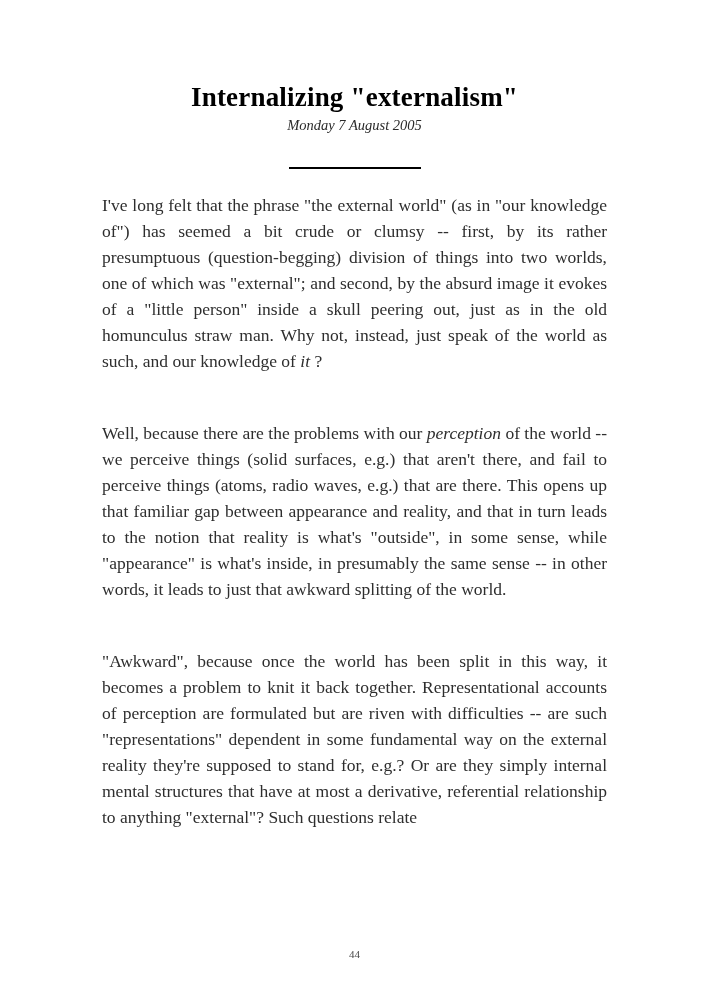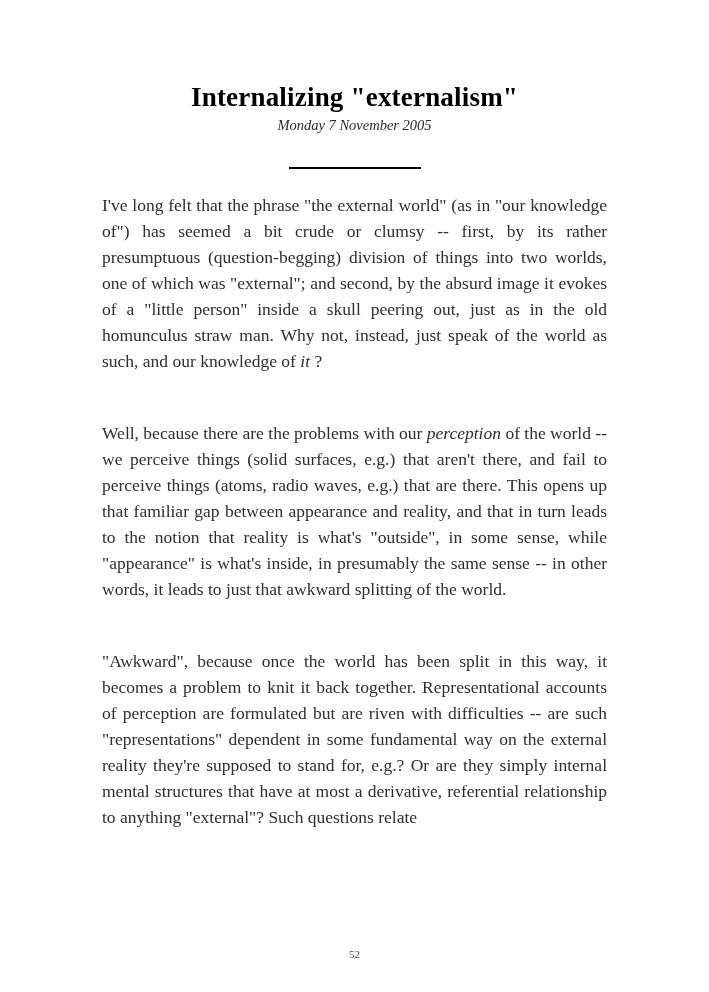--- a/index.html
+++ b/index.html
@@ -72,28 +72,28 @@
     color: #4a4a4a;
   }
 </style>
 </head>
 <body>
 
 <div class="page">
 
   <header class="page-header">
     <h1 class="page-title">Internalizing "externalism"</h1>
-    <div class="article-date">Monday 7 November 2005</div>
+    <div class="article-date">Monday 7 August 2005</div>
   </header>
 
   <hr class="title-divider">
 
   <main class="article-body">
       <p><span>I've long felt that the phrase "the external world" (as in "our knowledge of") has seemed a bit crude or clumsy -- first, by its rather presumptuous (question-begging) division of things into two worlds, one of which was "external"; and second, by the absurd image it evokes of a "little person" inside a skull peering out, just as in the old homunculus straw man. Why not, instead, just speak of the world as such, and our knowledge of </span><span class="italic">it</span><span> ?</span></p>
       <p><span>Well, because there are the problems with our </span><span class="italic">perception</span><span> of the world -- we perceive things (solid surfaces, e.g.) that aren't there, and fail to perceive things (atoms, radio waves, e.g.) that are there. This opens up that familiar gap between appearance and reality, and that in turn leads to the notion that reality is what's "outside", in some sense, while "appearance" is what's inside, in presumably the same sense -- in other words, it leads to just that awkward splitting of the world.</span></p>
       <p><span>"Awkward", because once the world has been split in this way, it becomes a problem to knit it back together. Representational accounts of perception are formulated but are riven with difficulties -- are such "representations" dependent in some fundamental way on the external reality they're supposed to stand for, e.g.? Or are they simply internal mental structures that have at most a derivative, referential relationship to anything "external"? Such questions relate</span></p>
     </main>
 
   <footer>
-    <div class="page-number">52</div>
+    <div class="page-number">44</div>
   </footer>
 
 </div>
 
 </body></html>

